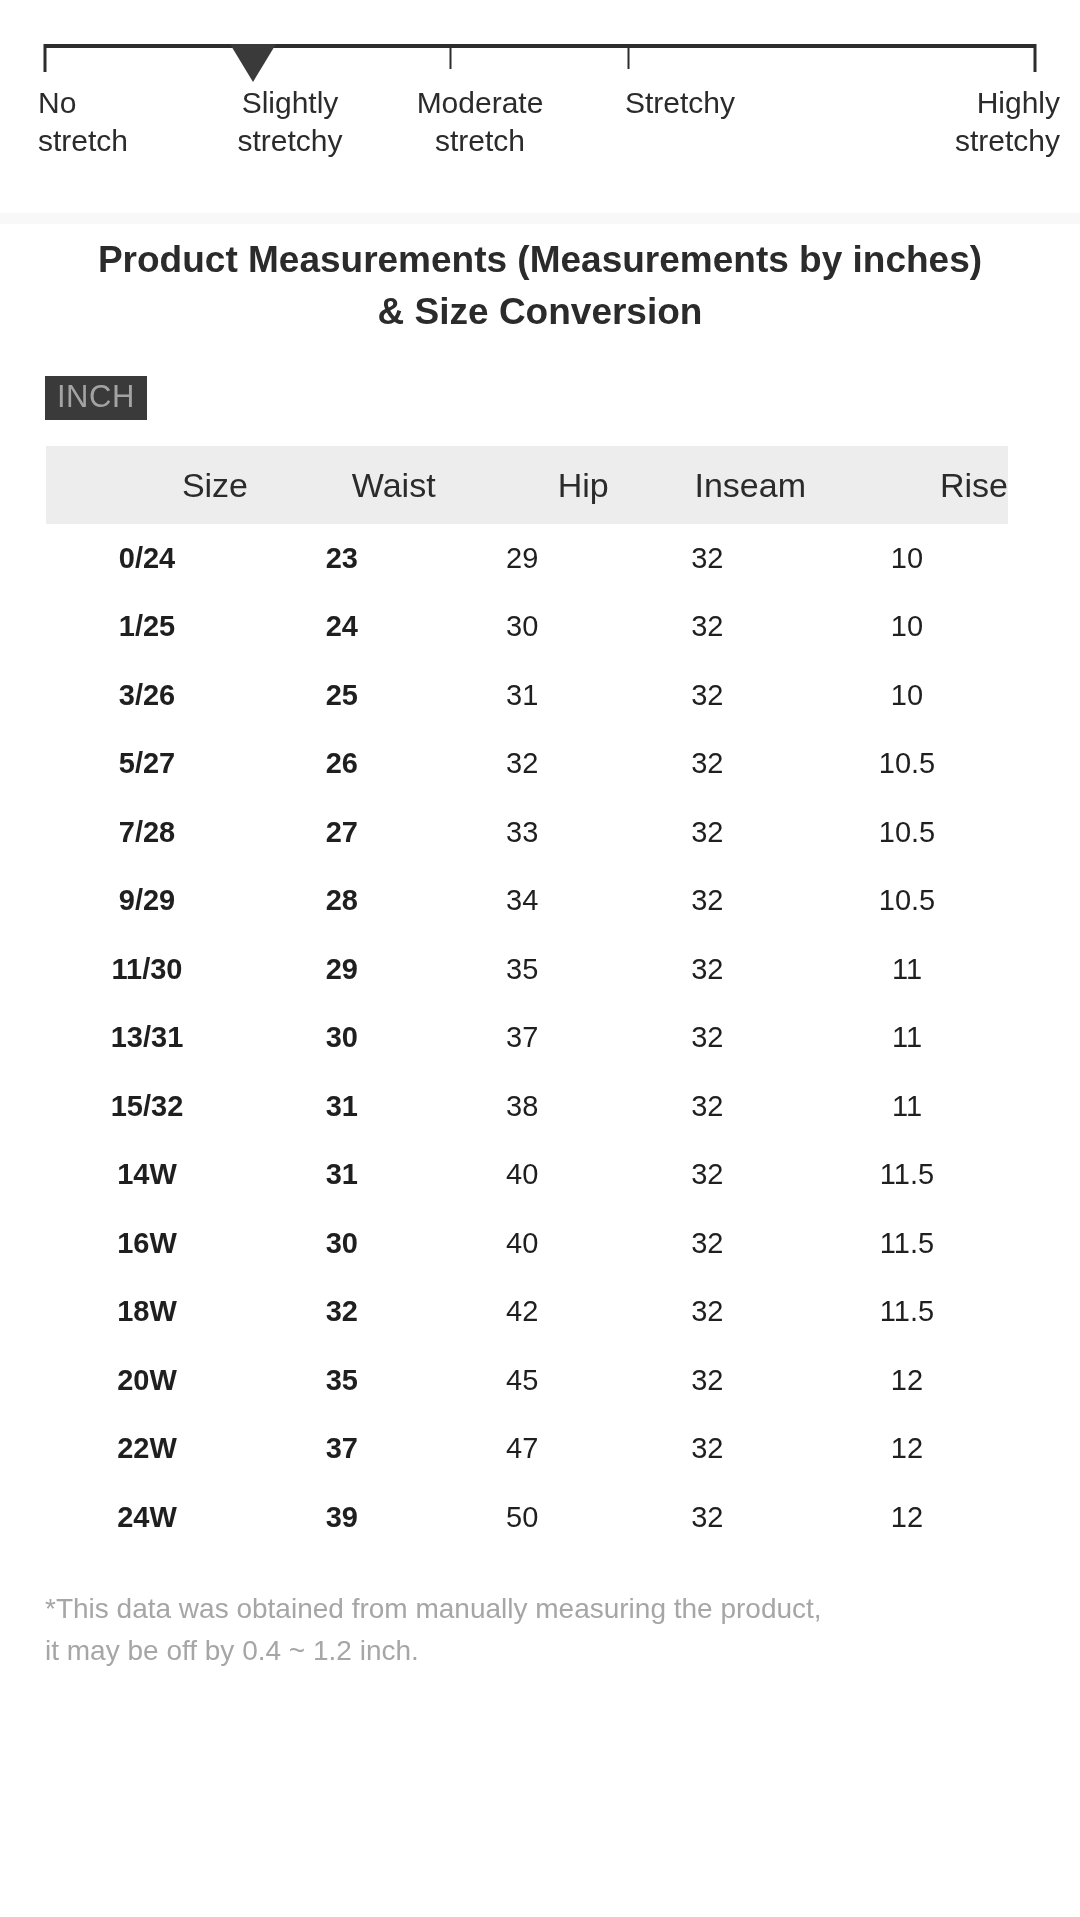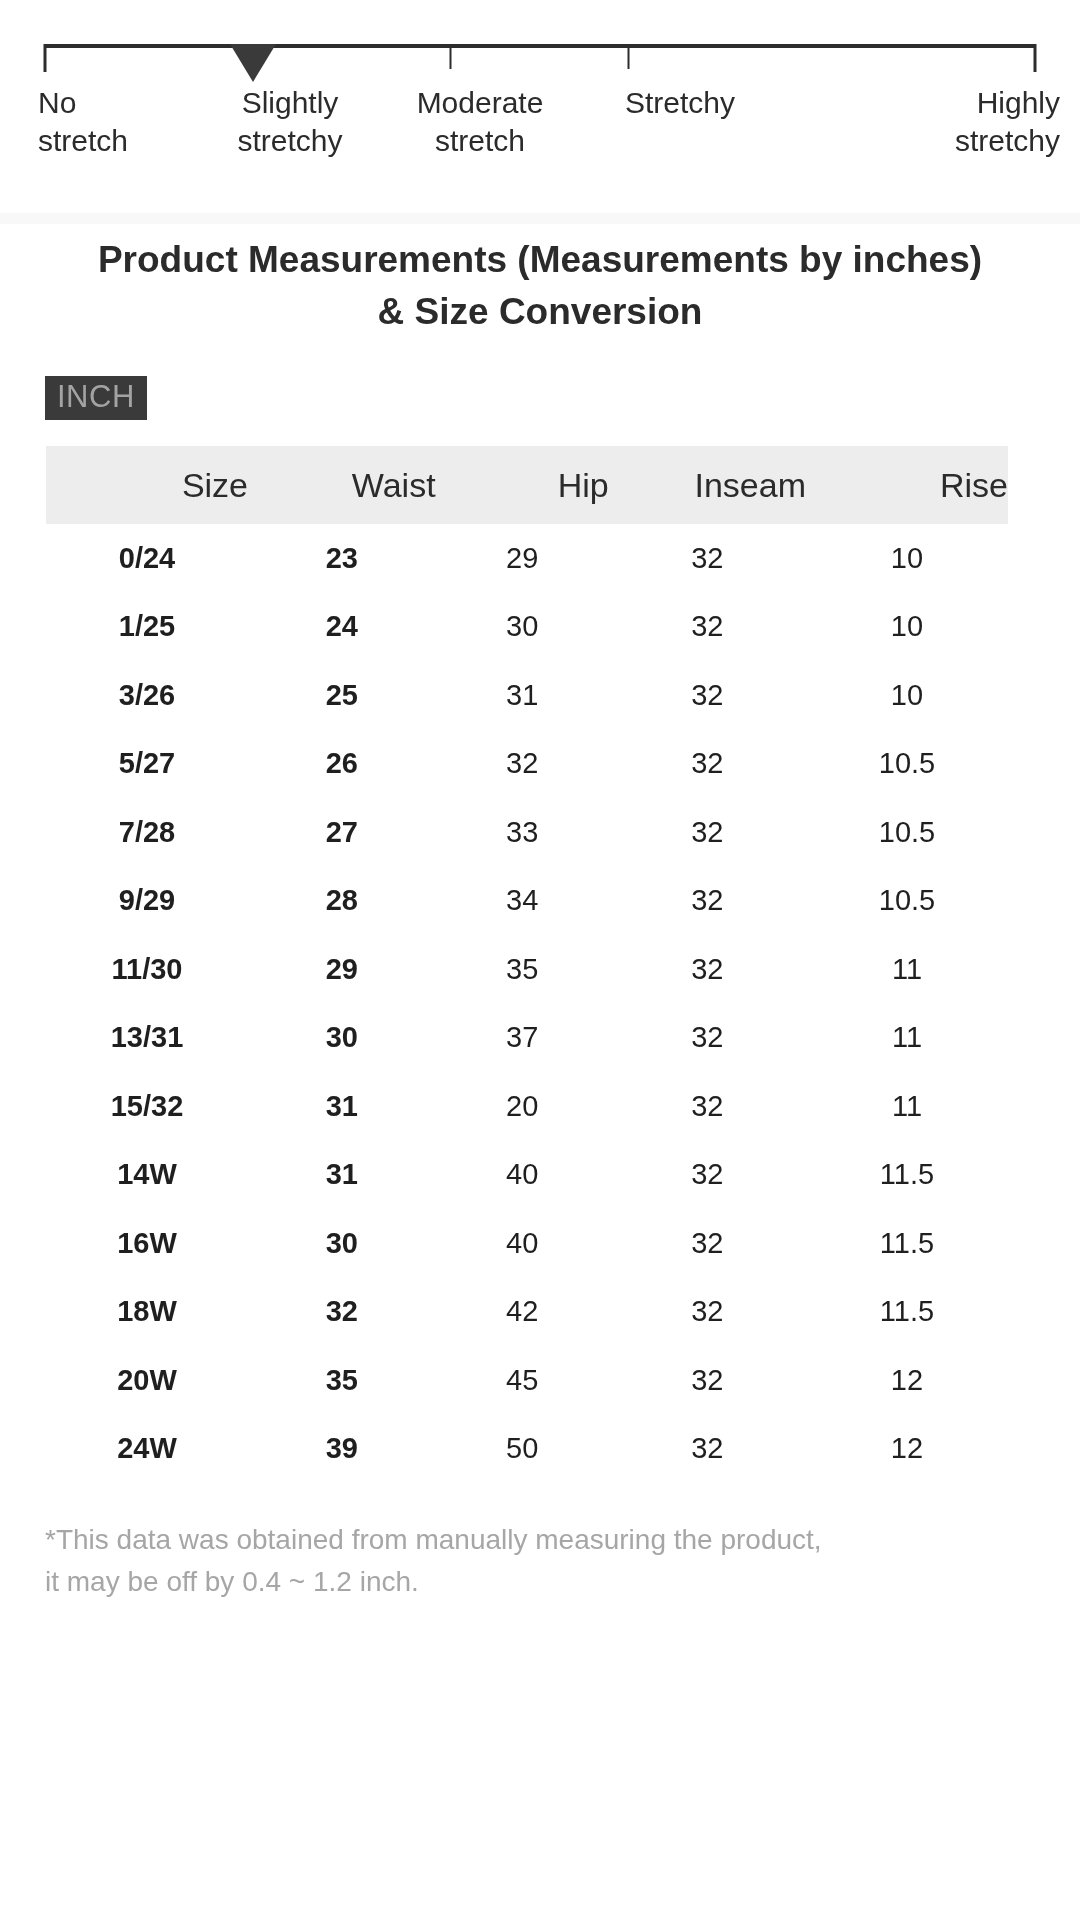--- a/index.html
+++ b/index.html
@@ -277,21 +277,21 @@
         <tr>
           <td class="c-size">13/31</td>
           <td class="c-waist">30</td>
           <td class="c-hip">37</td>
           <td class="c-inseam">32</td>
           <td class="c-rise">11</td>
         </tr>
         <tr>
           <td class="c-size">15/32</td>
           <td class="c-waist">31</td>
-          <td class="c-hip">20</td>
+          <td class="c-hip">38</td>
           <td class="c-inseam">32</td>
           <td class="c-rise">11</td>
         </tr>
         <tr>
           <td class="c-size">14W</td>
           <td class="c-waist">31</td>
           <td class="c-hip">40</td>
           <td class="c-inseam">32</td>
           <td class="c-rise">11.5</td>
         </tr>
@@ -310,20 +310,27 @@
           <td class="c-rise">11.5</td>
         </tr>
         <tr>
           <td class="c-size">20W</td>
           <td class="c-waist">35</td>
           <td class="c-hip">45</td>
           <td class="c-inseam">32</td>
           <td class="c-rise">12</td>
         </tr>
         <tr>
+          <td class="c-size">22W</td>
+          <td class="c-waist">37</td>
+          <td class="c-hip">47</td>
+          <td class="c-inseam">32</td>
+          <td class="c-rise">12</td>
+        </tr>
+        <tr>
           <td class="c-size">24W</td>
           <td class="c-waist">39</td>
           <td class="c-hip">50</td>
           <td class="c-inseam">32</td>
           <td class="c-rise">12</td>
         </tr>
       </tbody>
   </table>
 
   <p class="footnote">*This data was obtained from manually measuring the product,

